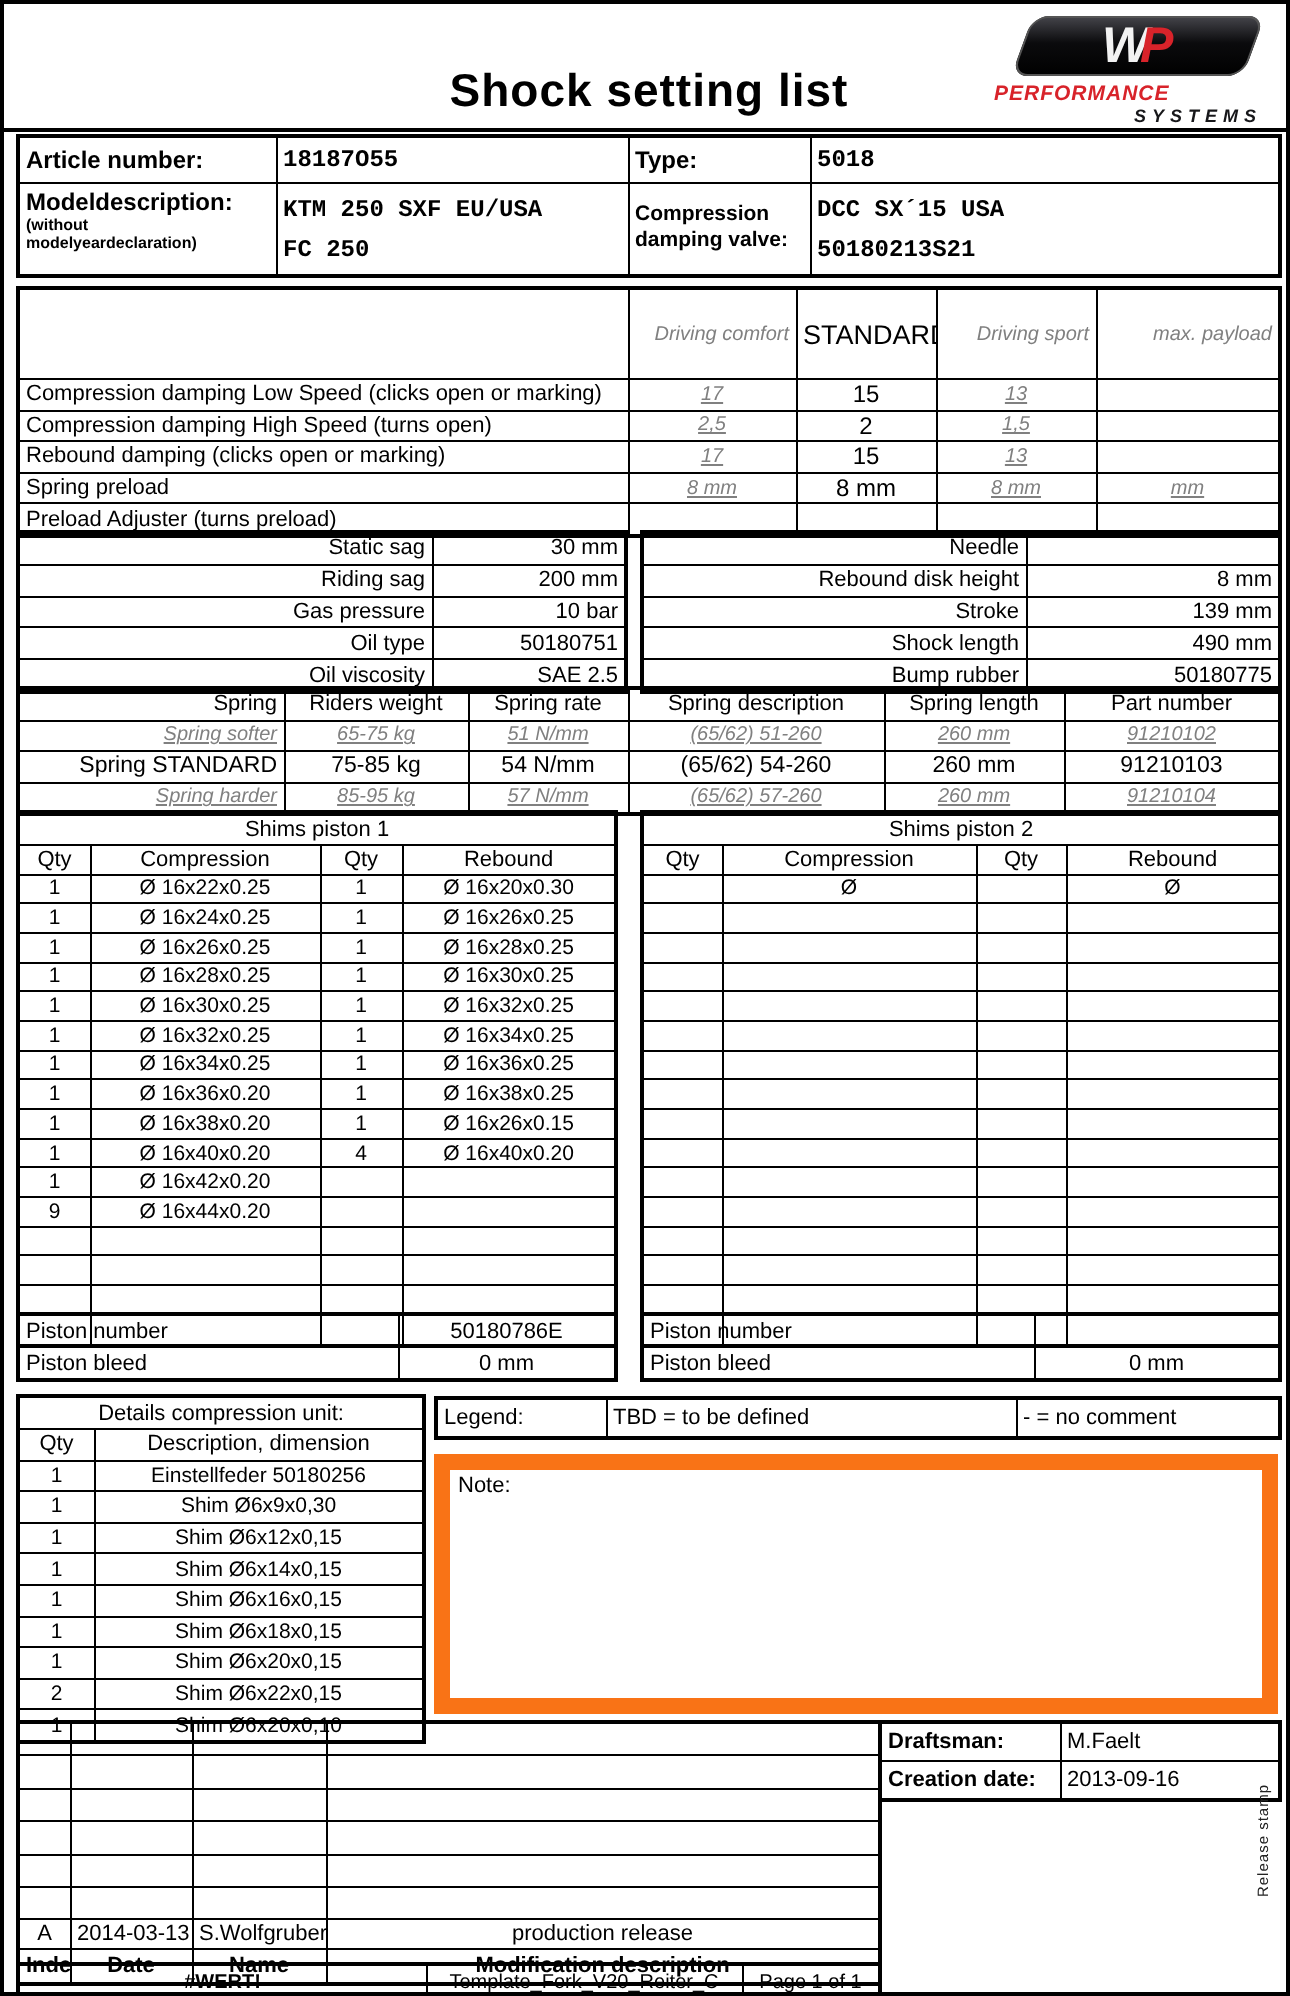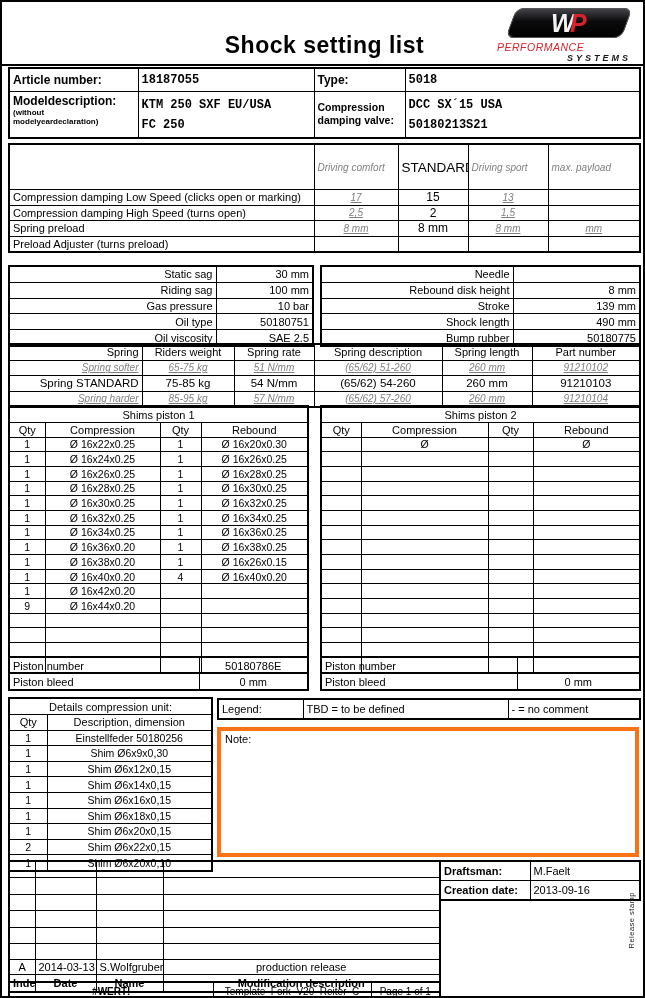--- a/index.html
+++ b/index.html
@@ -13,53 +13,53 @@
   .bold{font-weight:bold;}
   .gi{color:#808080;font-style:italic;font-size:10px;text-decoration:underline;}
   
   .header-box{left:0;top:0;width:641px;height:62px;border-bottom:2px solid #000;}
   .title{left:0;top:30px;width:645px;text-align:center;font-size:23px;font-weight:bold;letter-spacing:0.5px;}
   .logo{right:8px;top:6px;width:138px;height:54px;}
   .logo-shape{margin-left:14px;width:116px;height:30px;transform:skewX(-20deg);border-radius:8px;background:linear-gradient(180deg,#46464c 0%,#0b0b0d 45%,#000 100%);display:flex;align-items:center;justify-content:center;box-shadow:0 0 0 1px #555 inset;}
   .logo-shape span{transform:skewX(20deg);font-style:italic;font-weight:900;font-size:25px;line-height:28px;}
   .logo-w{color:#f2f2f2;}
   .logo-p{color:#d8232a;margin-left:-5px;}
-  .logo-line1{margin-top:3px;color:#d8232a;font-style:italic;font-weight:normal;font-size:10.5px;letter-spacing:0.5px;}
+  .logo-line1{margin-top:3px;color:#d8232a;font-style:italic;font-weight:bold;font-size:10.5px;letter-spacing:0.5px;}
   .logo-line2{color:#17171a;font-style:italic;font-weight:bold;font-size:9px;letter-spacing:3px;text-align:right;padding-right:4px;}
   
   .info td{height:22px;}
   .info .lbl{font-weight:bold;font-size:12px;}
   .info .val{font-weight:bold;font-size:12px;font-family:Liberation Mono, monospace;}
   .small-sub{font-size:8px;font-weight:bold;line-height:9px;}
   .two-line{line-height:20px;white-space:normal;}
   .valve-lbl{font-weight:bold;font-size:10.5px;line-height:13px;white-space:normal;}
   
   .damp .hrow td{height:44px;}
-  .damp .dh{font-style:italic;color:#808080;font-size:10px;text-align:left;}
+  .damp .dh{font-style:italic;color:#808080;font-size:10px;text-align:right;}
   .damp .dstd{font-size:13.5px;color:#000;text-align:center;}
   .damp tr.r td{height:14.6px;}
   .damp .v{text-align:center;}
   .damp .std{font-size:12px;}
   
   .setup tr td{height:14.8px;text-align:right;}
   
   .spring td{height:14.5px;text-align:center;}
   .spring td:first-child{text-align:right;}
   .spring .row-std td{font-size:11.5px;}
   
   .shims td{height:13.7px;text-align:center;font-size:10.5px;}
   .shims .ttl td{height:15px;font-size:11px;}
   .shims .hd td{height:13.5px;font-size:11px;}
   .piston td{height:15px;font-size:11px;}
   
   .details td{height:14.6px;text-align:center;font-size:10.5px;}
   .details .ttl td{height:15px;font-size:11px;}
   .details .hd td{font-size:11px;}
   .legend td{height:18px;}
-  .notebox{left:215px;top:725px;width:422px;height:130px;border:4px solid #f97316;box-sizing:border-box;font-size:11px;padding:2px 4px;}
+  .notebox{left:215px;top:725px;width:422px;height:130px;border:8px solid #f97316;box-sizing:border-box;font-size:11px;padding:2px 4px;}
   
   .rev td{height:15.4px;text-align:center;}
   .rev .arow td,.rev .hrow2 td{height:14px;}
   .rev .hrow2 td{font-weight:bold;height:16px;}
   .footer td{height:17px;text-align:center;font-size:10px;}
   .stamp td{height:18px;}
   .stamp .lbl{font-weight:bold;}
   .stamp-void{left:437px;top:894px;width:200px;height:100px;border-left:1.5px solid #000;}
   .release{position:absolute;left:625px;top:890px;font-size:7.5px;color:#222;writing-mode:vertical-rl;transform:rotate(180deg);letter-spacing:0.5px;}
 </style>
@@ -139,20 +139,27 @@
       <td class="v gi"></td>
     </tr>
     <tr class="r">
       <td>Compression damping High Speed (turns open)</td>
       <td class="v gi">2,5</td>
       <td class="v std">2</td>
       <td class="v gi">1,5</td>
       <td class="v gi"></td>
     </tr>
     <tr class="r">
+      <td>Rebound damping (clicks open or marking)</td>
+      <td class="v gi">17</td>
+      <td class="v std">15</td>
+      <td class="v gi">13</td>
+      <td class="v gi"></td>
+    </tr>
+    <tr class="r">
       <td>Spring preload</td>
       <td class="v gi">8 mm</td>
       <td class="v std">8 mm</td>
       <td class="v gi">8 mm</td>
       <td class="v gi">mm</td>
     </tr>
     <tr class="r">
       <td>Preload Adjuster (turns preload)</td>
       <td class="v gi"></td>
       <td class="v std"></td>
@@ -167,21 +174,21 @@
         <col style="width:207px">
         <col style="width:97px">
       </colgroup>
     <tbody>
         <tr>
           <td>Static sag</td>
           <td class="c">30 mm</td>
         </tr>
     <tr>
           <td>Riding sag</td>
-          <td class="c">100 mm</td>
+          <td class="c">200 mm</td>
         </tr>
     <tr>
           <td>Gas pressure</td>
           <td class="c">10 bar</td>
         </tr>
     <tr>
           <td>Oil type</td>
           <td class="c">50180751</td>
         </tr>
     <tr>

